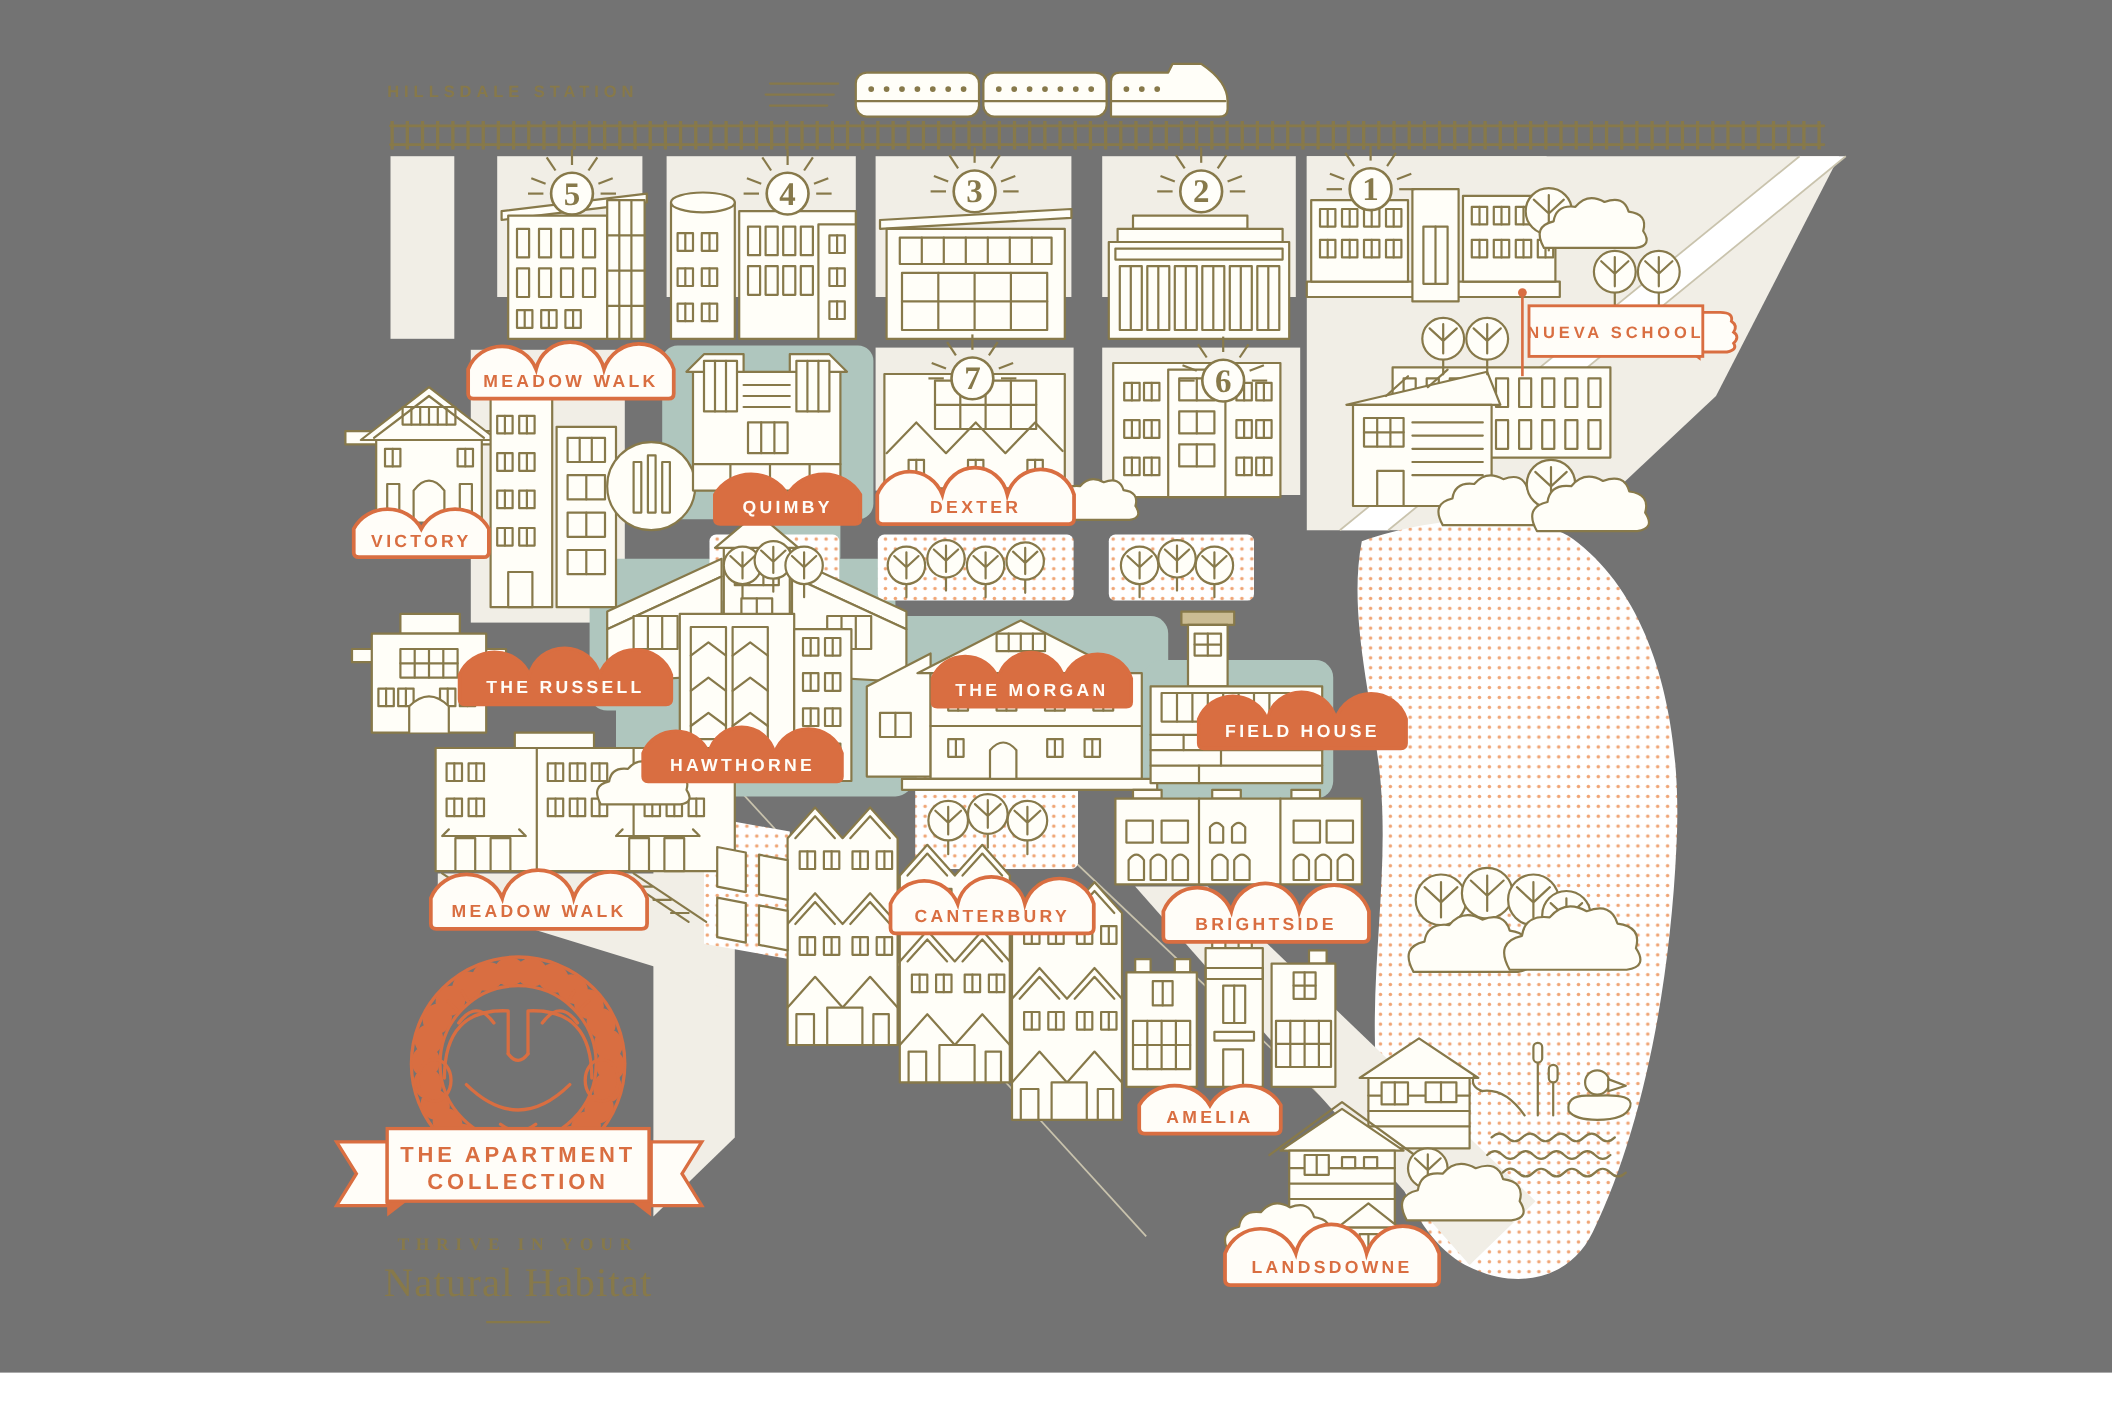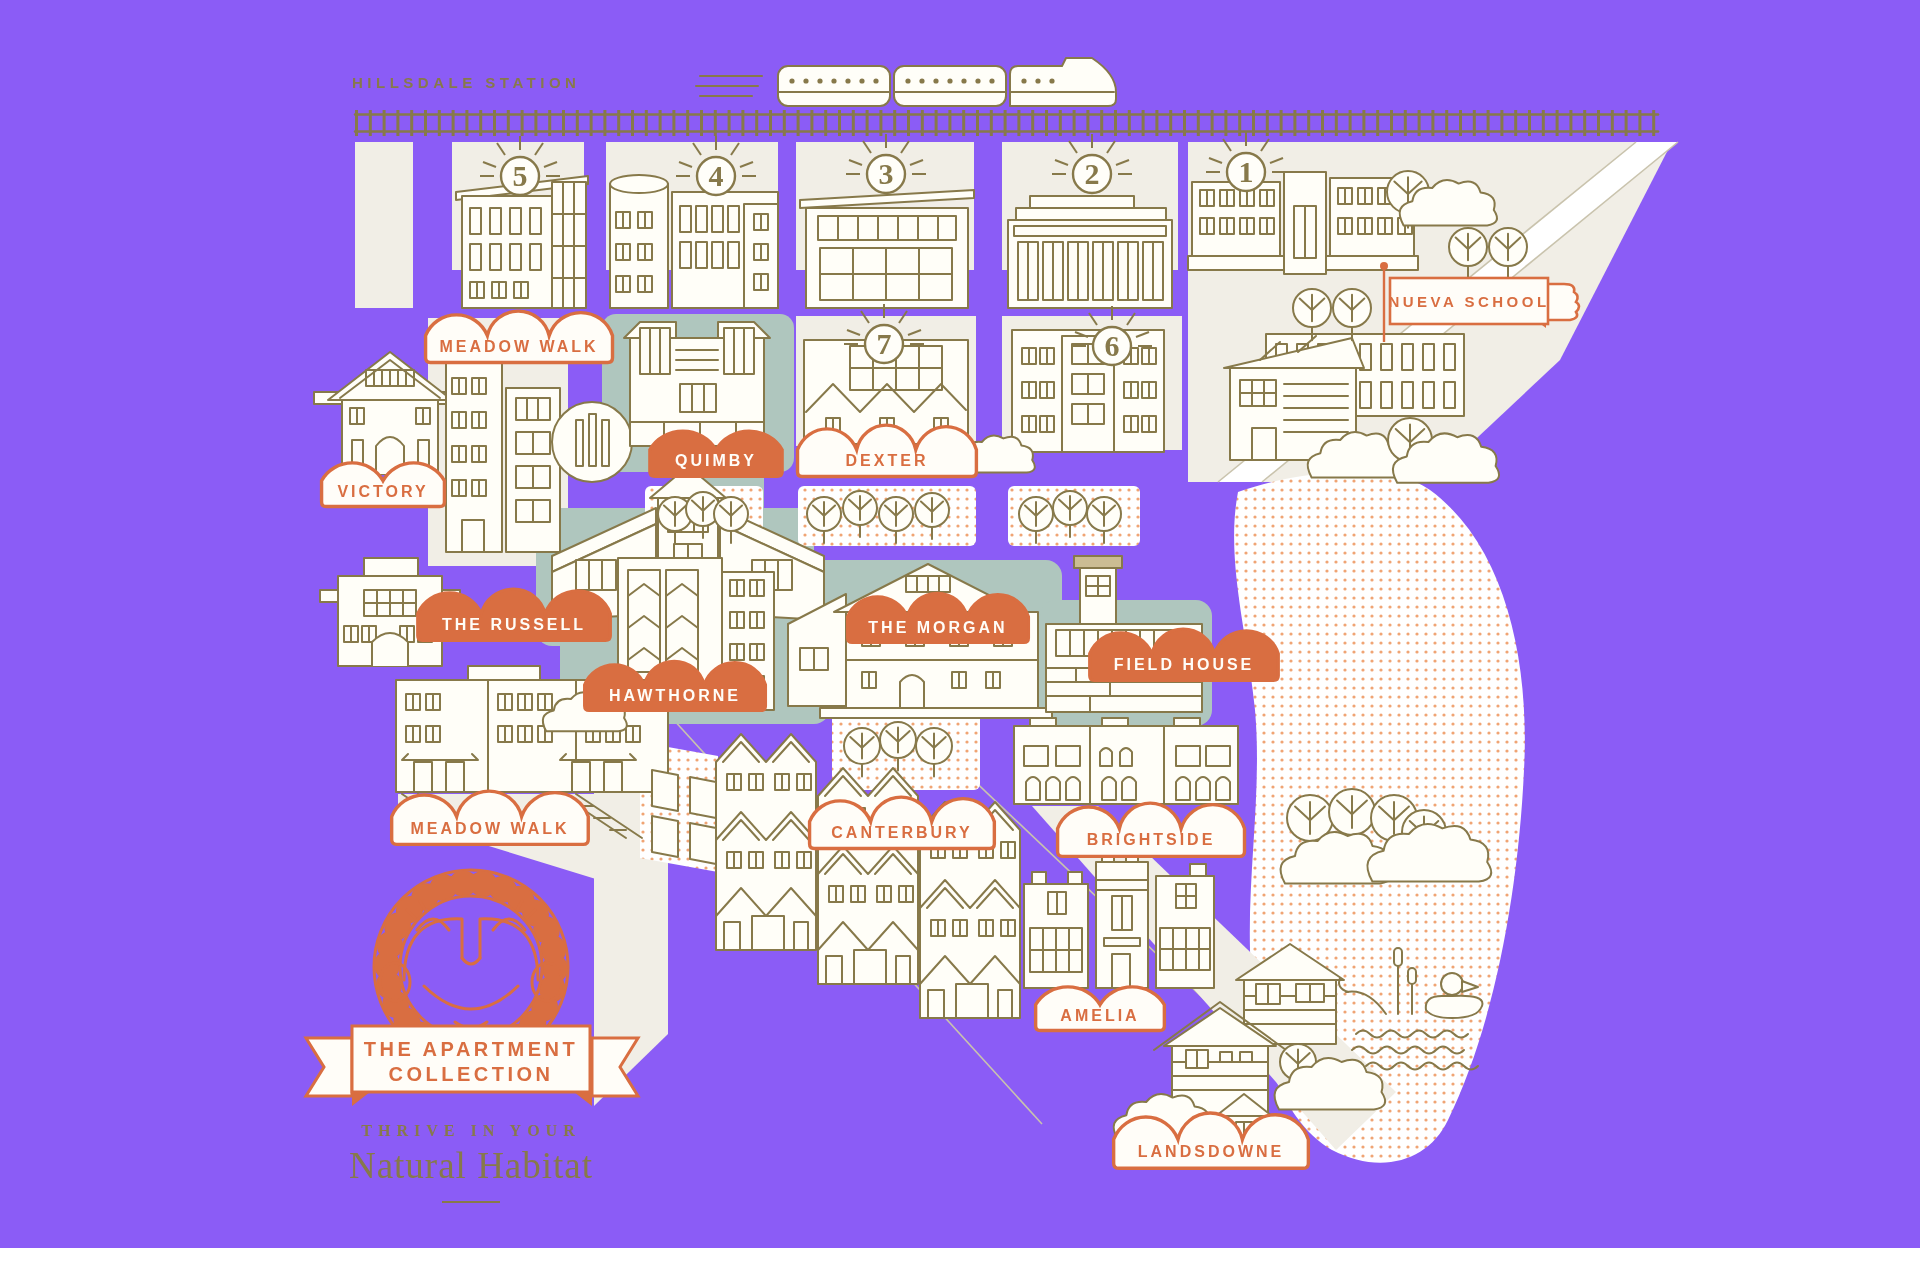--- a/index.html
+++ b/index.html
@@ -1,16 +1,16 @@
 <!DOCTYPE html>
 <html><head>
 <meta charset="utf-8">
 <style>
   html,body{margin:0;padding:0;background:#fff;}
-  .stage{position:relative;width:1920px;height:1248px;background:#8b5cf6;overflow:hidden;
+  .stage{position:relative;width:1920px;height:1248px;background:#737373;overflow:hidden;
          font-family:"Liberation Sans",sans-serif;}
   svg text{user-select:none;}
   
   .s{stroke:#87794A;stroke-width:2;fill:none;stroke-linecap:round;stroke-linejoin:round;}
   .s .f{fill:#FFFEF8;}
   .lt{stroke:#C9C3AD;stroke-width:1.6;fill:none;}
   .panel{fill:#F1EEE6;stroke:none;}
   .teal{fill:#AFC6BE;stroke:none;}
   .dots{fill:url(#dotpat);stroke:none;}
   .white{fill:#FFFFFF;stroke:none;}

